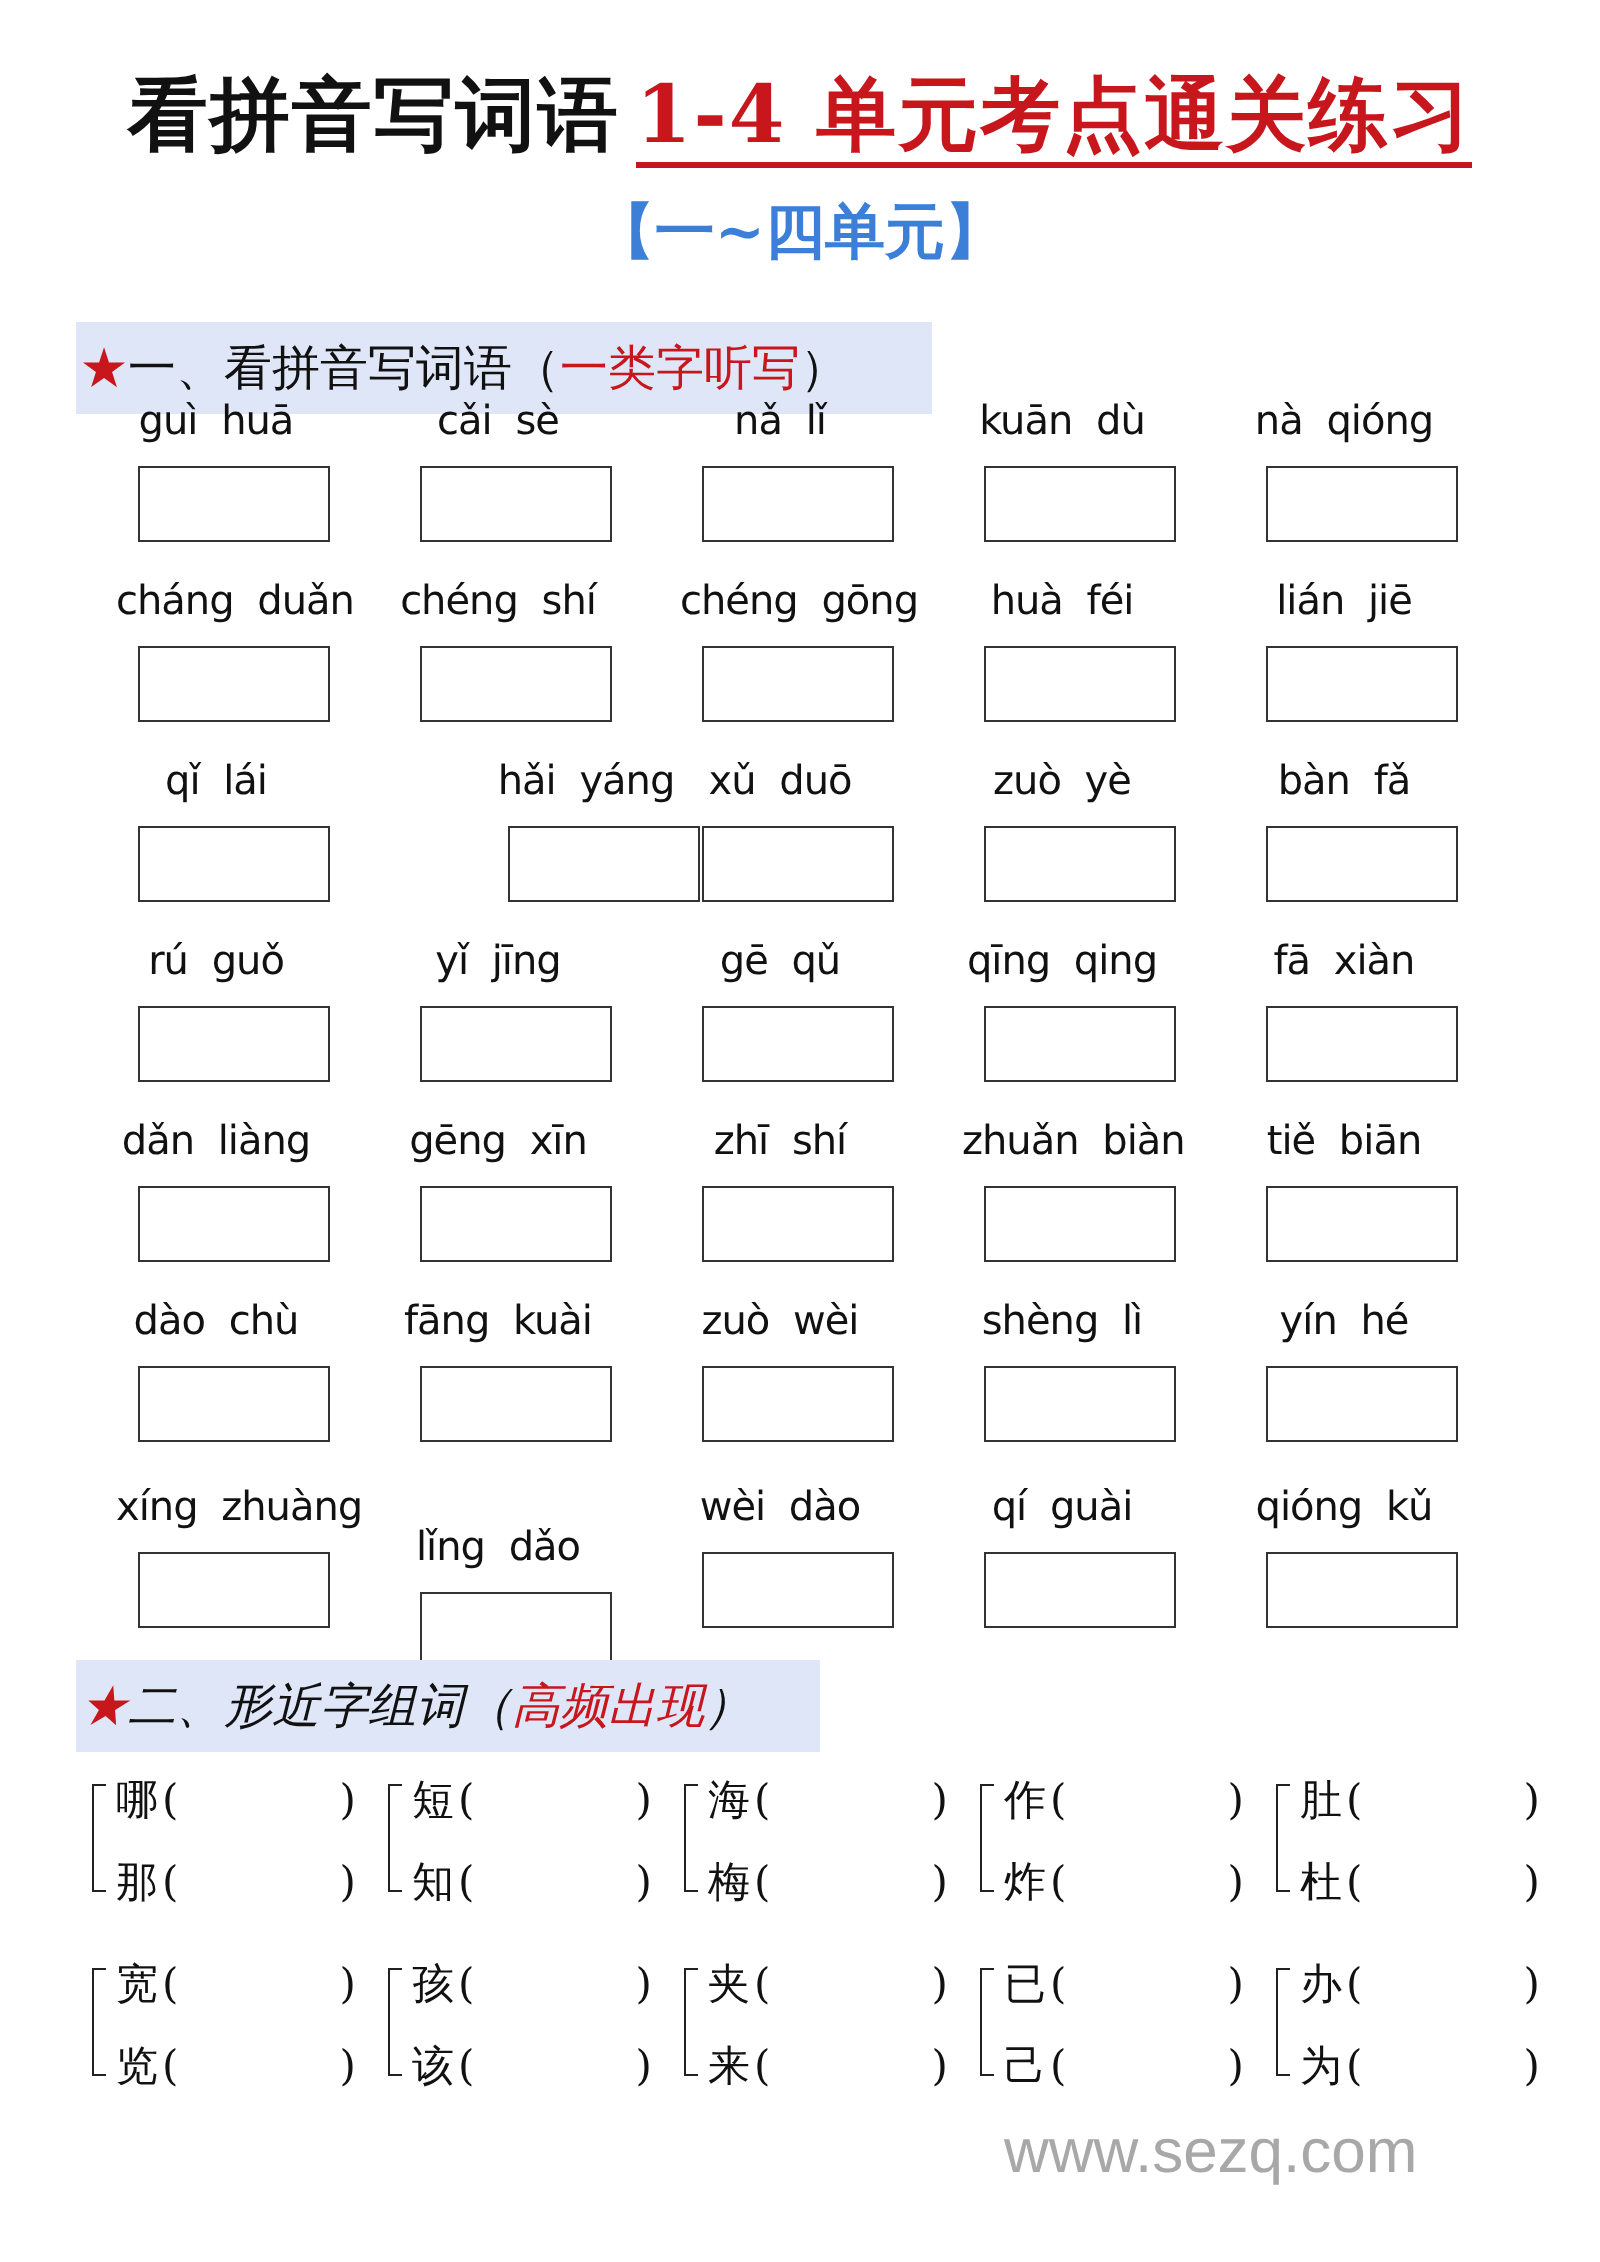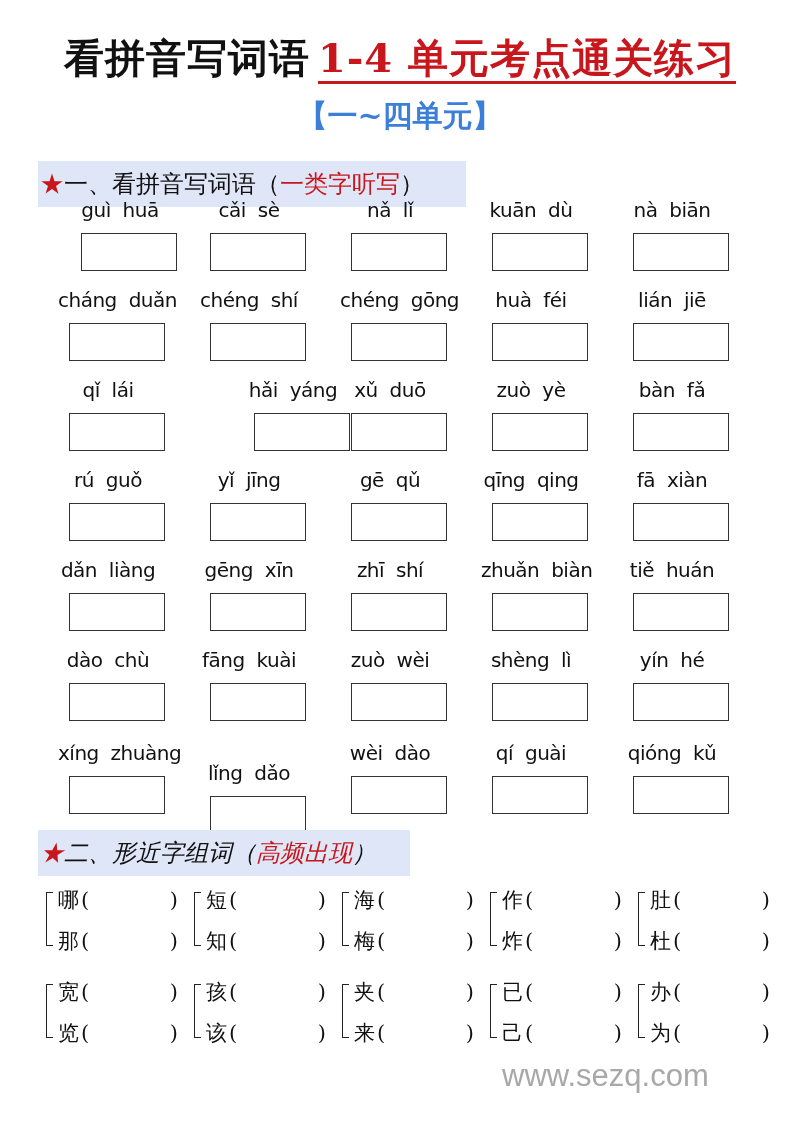--- a/index.html
+++ b/index.html
@@ -45,38 +45,38 @@
   </div>
 </div>
 <div class="subtitle">【一~四单元】</div>
 
 <div class="section-head sec1">
   <span class="star">★</span><span>一、看拼音写词语（</span><span class="hl">一类字听写</span><span>）</span>
 </div>
 
 <div class="grid" id="grid">
     <div class="row" style="top: 0px;">
-      <div class="cell" style="left: 12px;">
+      <div class="cell" style="left: 0px;">
         <div class="pinyin">guì   huā</div>
         <div class="box"></div>
       </div>
       <div class="cell" style="left: 141px;">
         <div class="pinyin">cǎi   sè</div>
         <div class="box"></div>
       </div>
       <div class="cell" style="left: 282px;">
         <div class="pinyin">nǎ    lǐ</div>
         <div class="box"></div>
       </div>
       <div class="cell" style="left: 423px;">
         <div class="pinyin">kuān  dù</div>
         <div class="box"></div>
       </div>
       <div class="cell" style="left: 564px;">
-        <div class="pinyin">nà   biān</div>
+        <div class="pinyin">nà   qióng</div>
         <div class="box"></div>
       </div>
     </div>
     <div class="row" style="top: 90px;">
       <div class="cell" style="left: 0px;">
         <div class="pinyin">cháng duǎn</div>
         <div class="box"></div>
       </div>
       <div class="cell" style="left: 141px;">
         <div class="pinyin">chéng  shí</div>
@@ -150,21 +150,21 @@
       </div>
       <div class="cell" style="left: 282px;">
         <div class="pinyin">zhī   shí</div>
         <div class="box"></div>
       </div>
       <div class="cell" style="left: 423px;">
         <div class="pinyin">zhuǎn biàn</div>
         <div class="box"></div>
       </div>
       <div class="cell" style="left: 564px;">
-        <div class="pinyin">tiě  huán</div>
+        <div class="pinyin">tiě  biān</div>
         <div class="box"></div>
       </div>
     </div>
     <div class="row" style="top: 450px;">
       <div class="cell" style="left: 0px;">
         <div class="pinyin">dào   chù</div>
         <div class="box"></div>
       </div>
       <div class="cell" style="left: 141px;">
         <div class="pinyin">fāng kuài</div>

